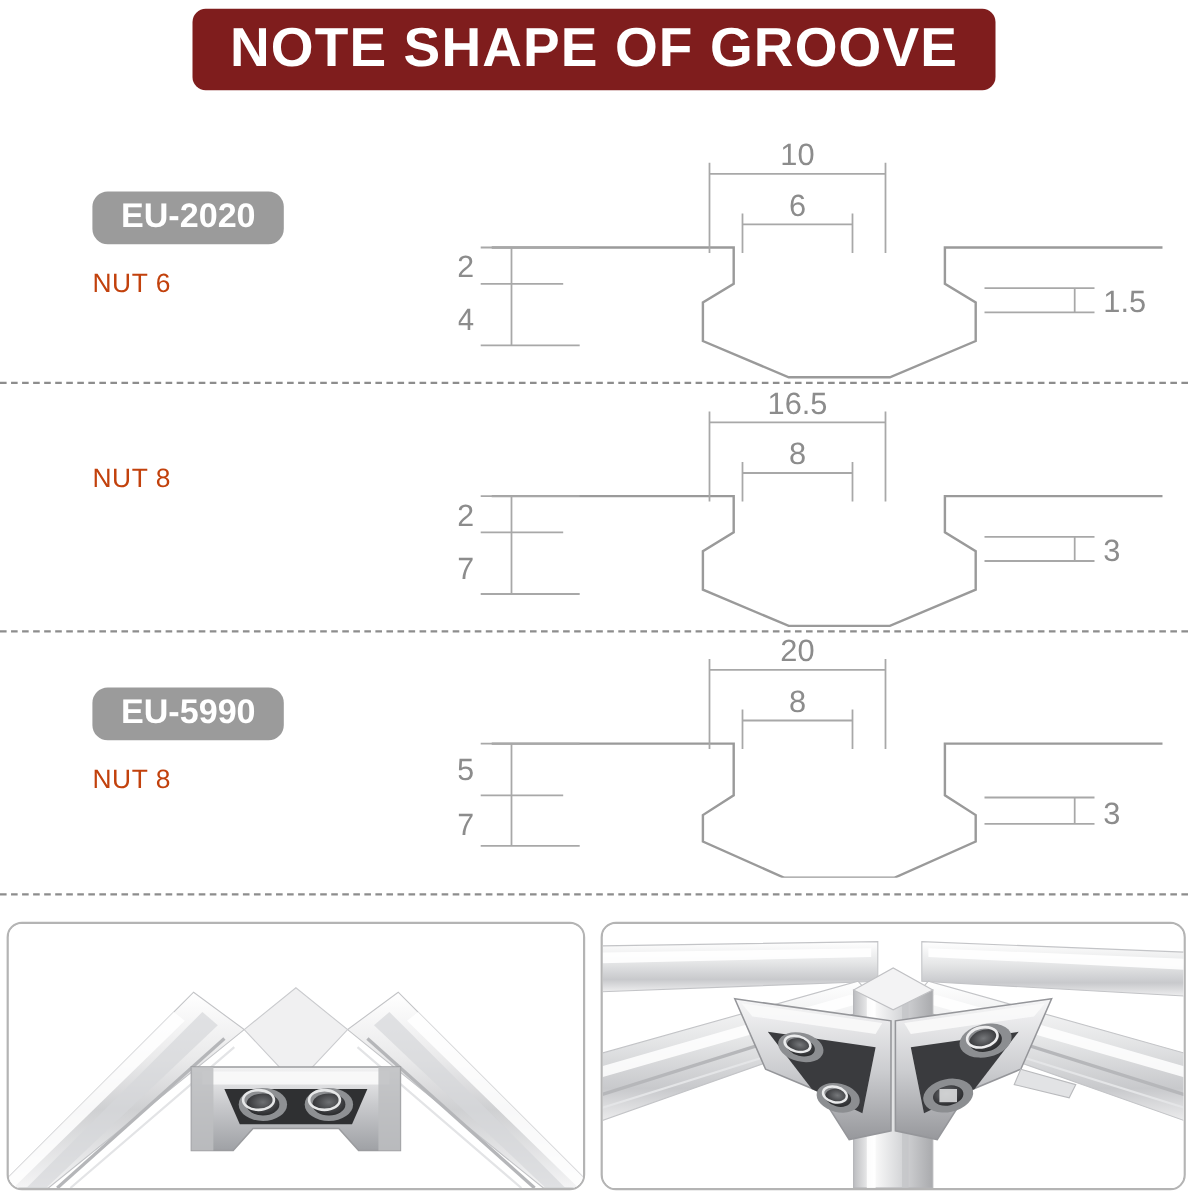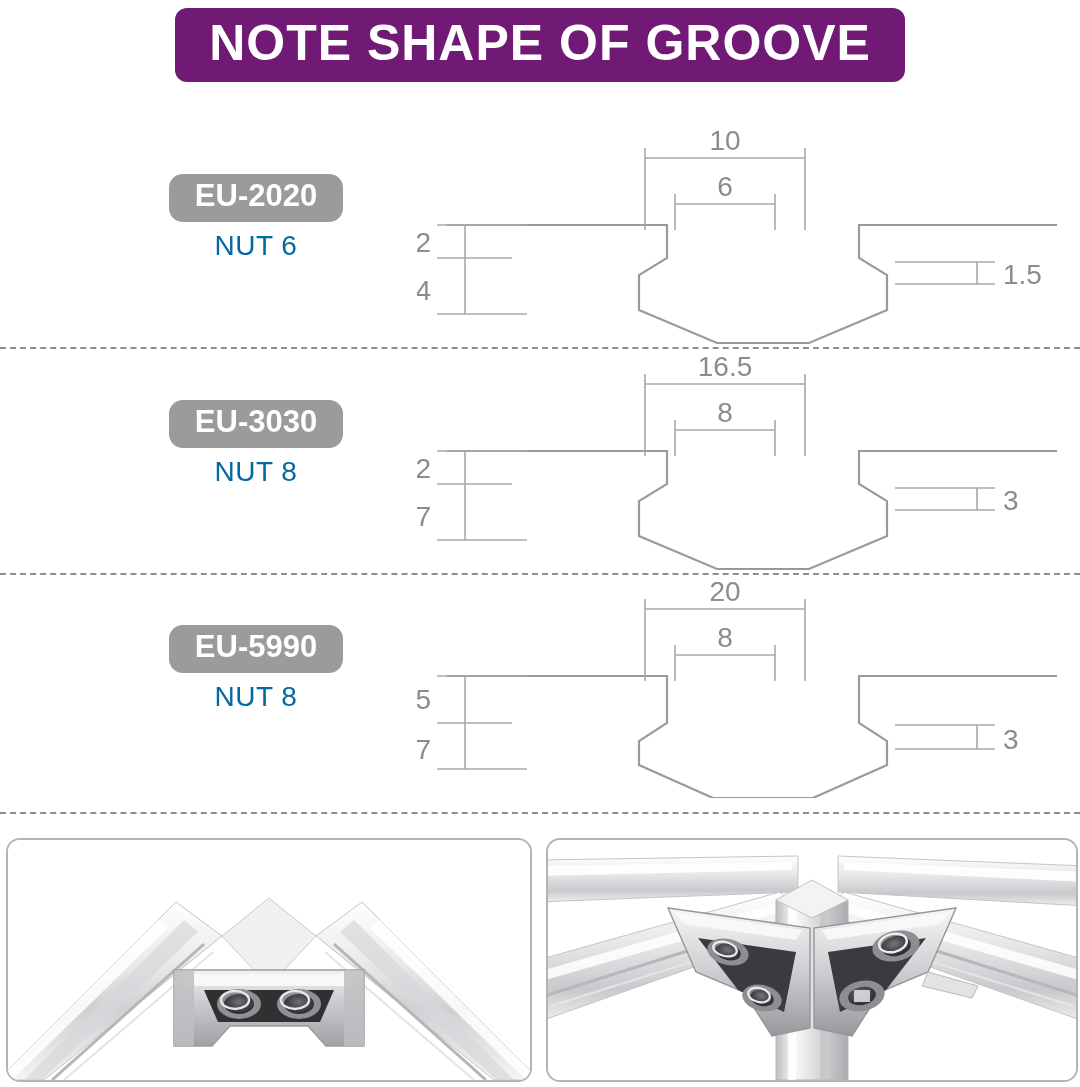--- a/index.html
+++ b/index.html
@@ -9,51 +9,51 @@
     font-family:"Liberation Sans", sans-serif;
     overflow:hidden;
     position:relative;
   }
   .page{position:relative;width:1080px;height:1087px;}
 
   
   .title-wrap{position:absolute;left:0;top:8px;width:1080px;text-align:center;}
   .title-banner{
     display:inline-block;
-    background:#701a75;
+    background:#7f1d1d;
     color:#ffffff;
     border-radius:12px;
     padding:8px 34px 12px 34px;
     font-size:50px;
     font-weight:bold;
     letter-spacing:1px;
     line-height:1.08;
     font-family:"Liberation Sans", sans-serif;
   }
 
   
   .row{position:absolute;left:0;width:1080px;height:225px;}
   #row0{top:122px;}
   #row1{top:348px;}
   #row2{top:573px;}
 
   .label-col{
-    position:absolute;left:111px;top:52px;width:290px;text-align:center;
+    position:absolute;left:84px;top:52px;width:290px;
   }
   .badge{
     display:inline-block;
     background:#9b9b9b;color:#ffffff;
     border-radius:14px;
     padding:6px 26px 9px 26px;
     font-size:31px;font-weight:bold;
     line-height:1.05;
   }
   .sublabel{
-    margin-top:8px;
-    font-size:28px;color:#0369a1;
+    margin-top:22px;
+    font-size:24px;color:#c2410c;
     letter-spacing:.5px;
   }
 
   .draw-col{position:absolute;left:417px;top:0;width:640px;height:225px;}
   .draw-col svg{display:block;}
 
   
   .divider{
     position:absolute;left:0;width:1080px;height:0;
     border-top:2px dashed #8d8d8d;
@@ -127,21 +127,20 @@
           <text x="586" y="162">1.5</text>
         </g>
       </svg>
     </div>
   </div>
 
   <div class="divider" id="div0"></div>
 
   <div class="row" id="row1">
     <div class="label-col">
-      <div class="badge">EU-3030</div>
       <div class="sublabel">NUT 8</div>
     </div>
     <div class="draw-col">
       <svg viewBox="0 0 640 225" width="640" height="225">
         <g fill="none" stroke="#9a9a9a" stroke-width="2.2" stroke-linejoin="miter" stroke-linecap="butt">
           <path d="M 30 125 L 250 125 L 250 158 L 222 175 L 222 210 L 300 243 L 392 243 L 470 210 L 470 175 L 442 158 L 442 125 L 640 125" transform="translate(0,-22)"></path>
         </g>
         <g stroke="#a8a8a8" stroke-width="1.6" fill="none">
           <line x1="228" y1="26" x2="228" y2="108"></line>
           <line x1="388" y1="26" x2="388" y2="108"></line>

